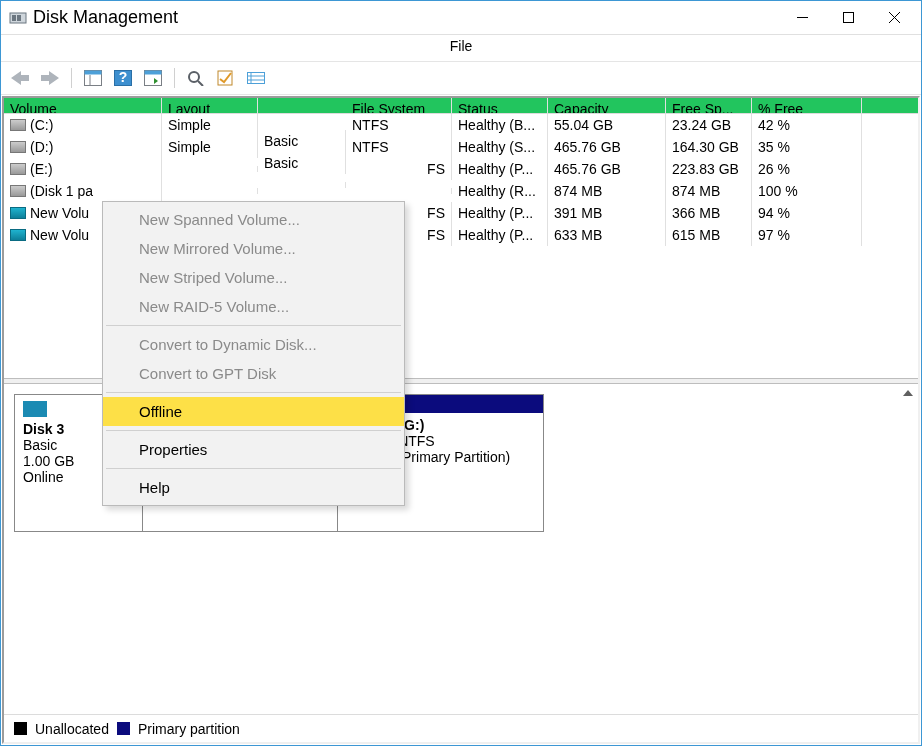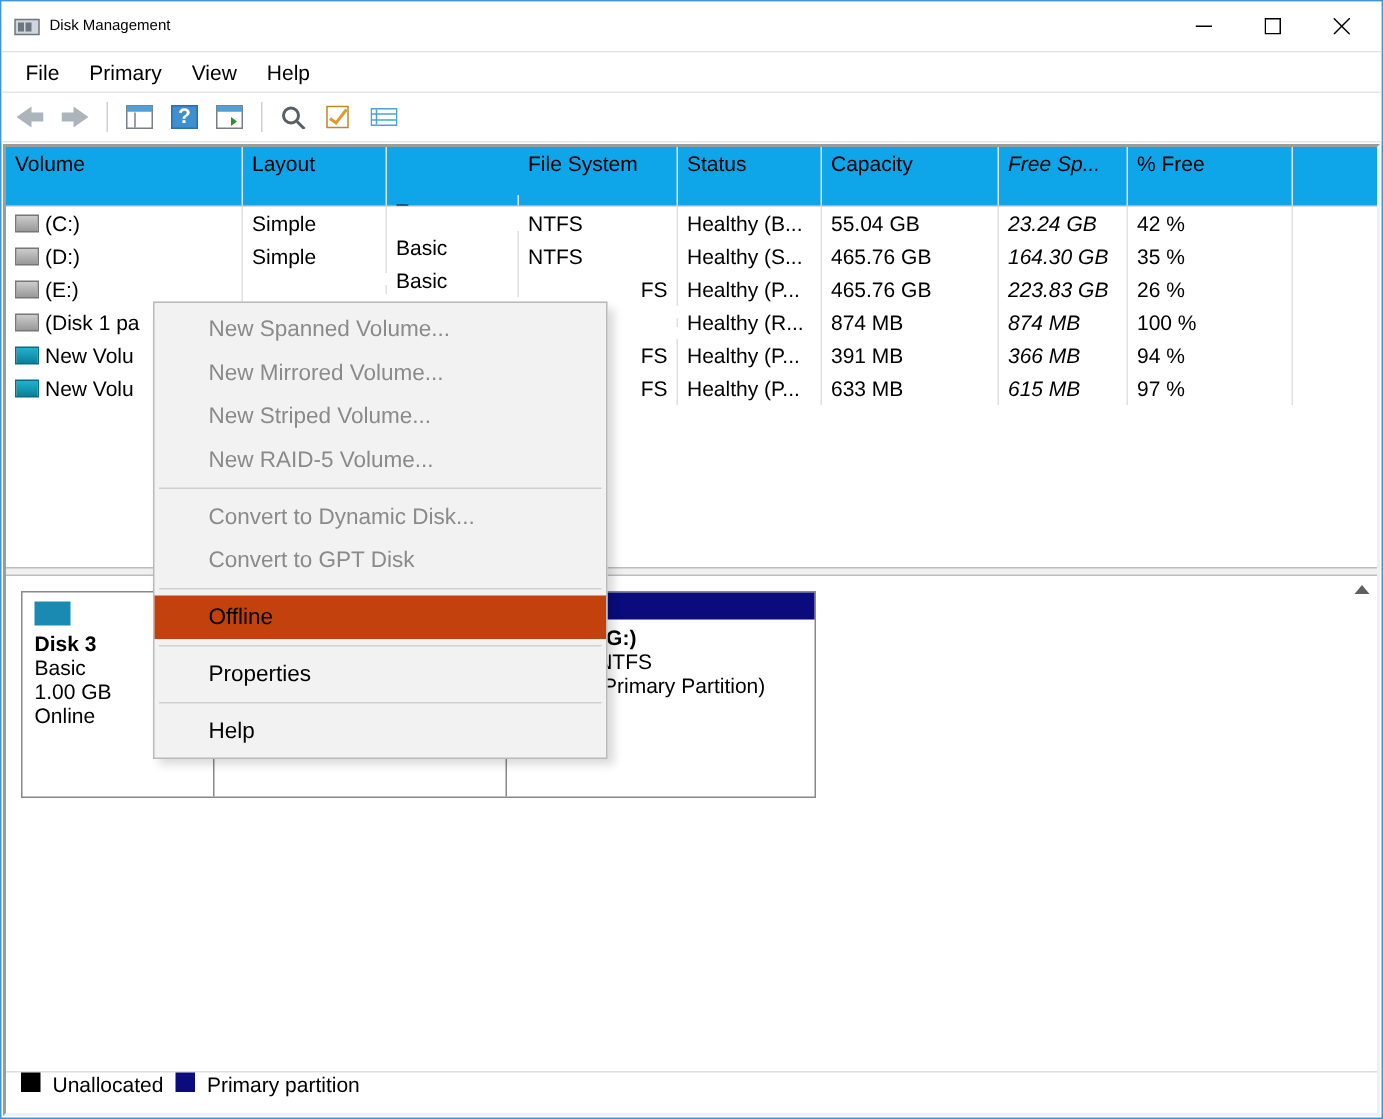--- a/index.html
+++ b/index.html
@@ -6,87 +6,88 @@
   html, body { margin:0; padding:0; }
   .window {
     width: 922px; height: 746px; border: 1px solid #3d97d4; background: #fff;
     display: flex; flex-direction: column; position: relative; overflow: hidden;
   }
   .titlebar {
     height: 34px; display: flex; align-items: center; padding: 0 4px 0 8px;
     background: #fff; border-bottom: 1px solid #e0e0e0;
   }
   .titlebar .icon { width: 18px; height: 18px; margin-right: 6px; }
-  .titlebar .title { flex:1; color:#000; font-size: 10px; }
+  .titlebar .title { flex:1; color:#000; font-size: 18px; }
   .winbtns { display:flex; height:100%; }
   .winbtn { width:46px; display:flex; align-items:center; justify-content:center; }
   .winbtn svg { width:11px; height:11px; }
   .menubar {
     height: 26px; display:flex; align-items:center; padding: 0 6px; gap:0;
     background:#fff;
+    flex-direction:column;
   }
   .menubar .mitem { padding: 3px 10px; }
   .toolbar {
     height: 34px; display:flex; align-items:center; padding: 0 6px; background:#fff; border-top:1px solid #e5e5e5; border-bottom:1px solid #e5e5e5;
     gap: 4px;
   }
   .tbtn { width:26px; height:26px; display:flex; align-items:center; justify-content:center; }
   .tsep { width:1px; height:20px; background:#d0d0d0; margin:0 4px; }
   .content {
     flex:1; display:flex; flex-direction:column; border: 2px inset #f0f0f0; margin:1px;
     overflow:hidden;
   }
   
   .listpane { height: 280px; display:flex; flex-direction:column; }
-  .listhdr { display:flex; height:40px; background:#0ea5e9; border-bottom:1px solid #dcdcdc; }
+  .listhdr { display:flex; height:16px; background:#22c55e; border-bottom:1px solid #dcdcdc; }
   .col { border-right:1px solid #e0e0e0; padding:3px 6px; overflow:hidden; white-space:nowrap; text-overflow:ellipsis; }
   .listbody { flex:1; overflow:auto; background:#fff; }
   .row { display:flex; height:22px; align-items:center; }
   .vicon { width:16px; height:12px; margin-right:4px; flex-shrink:0; }
   .cvol { display:flex; align-items:center; }
 
   
   .c-volume { width: 158px; }
   .c-layout { width: 96px; }
   .c-type   { width: 88px; margin-top: 32px; }
   .c-fs     { width: 106px; }
   .c-status { width: 96px; padding-right:2px;}
   .c-cap    { width: 118px; }
-  .c-free   { width: 86px; font-style: italic; }
+  .c-free   { width: 86px; }
   .c-pct    { width: 110px; }
 
   .splitter { height:6px; background:#f0f0f0; border-top:1px solid #bdbdbd; border-bottom:1px solid #bdbdbd; }
 
   .graphpane { flex:1; background:#fff; position:relative; overflow:auto; padding:10px 19px 10px 10px; }
   .graphpane .scrollarrow { position:absolute; right:4px; }
   .diskrow { display:flex; border:1px solid #888; height:138px; width:530px; background:#fff; }
   .diskinfo { width:128px; padding:6px 8px; border-right:1px solid #888; }
   .diskinfo .dicon { width:24px; height:16px; background:#1b8ab3; margin-bottom:4px;}
   .diskname { font-weight:bold; }
   .part { flex:1; display:flex; flex-direction:column; border-right:1px solid #888; }
   .part:last-child { border-right:none; }
   .partbar { height:18px; background:#0b0b7d; }
   .partbody { flex:1; padding:4px 8px; }
   .partname { font-weight:bold; }
 
   .legend {
-    display:flex; align-items:flex-start; height:28px; padding:0 10px; background:#fff; border-top:1px solid #dcdcdc; gap:8px; font-size:14px;
+    display:flex; align-items:center; height:28px; padding:0 10px; background:#fff; border-top:1px solid #dcdcdc; gap:8px; font-size:14px;
   }
   .swatch { width:13px; height:13px; display:inline-block; }
 
   
   .ctxmenu {
     position:absolute; left:101px; top:165px; width:303px; background:#f2f2f2;
     border:1px solid #bababa; box-shadow: 4px 4px 6px rgba(0,0,0,0.15); padding:3px 0;
     z-index: 50;
     margin-top: 35px;
   }
   .ctxmenu .ci { padding: 6px 18px 6px 36px; font-size:15px; }
   .ctxmenu .ci.disabled { color:#8a8a8a; }
-  .ctxmenu .ci.selected { background:#c2410c; }
+  .ctxmenu .ci.selected { background:#fde047; }
   .ctxmenu .csep { height:1px; background:#d0d0d0; margin:4px 3px; }
 
   .disk-icon-gray { background:linear-gradient(#ccc,#999); border:1px solid #777;}
   .disk-icon-teal { background:linear-gradient(#1fb3cf,#0d7f99); border:1px solid #0a6b82;}
 </style>
 </head>
 <body>
 
 <div class="window">
 

